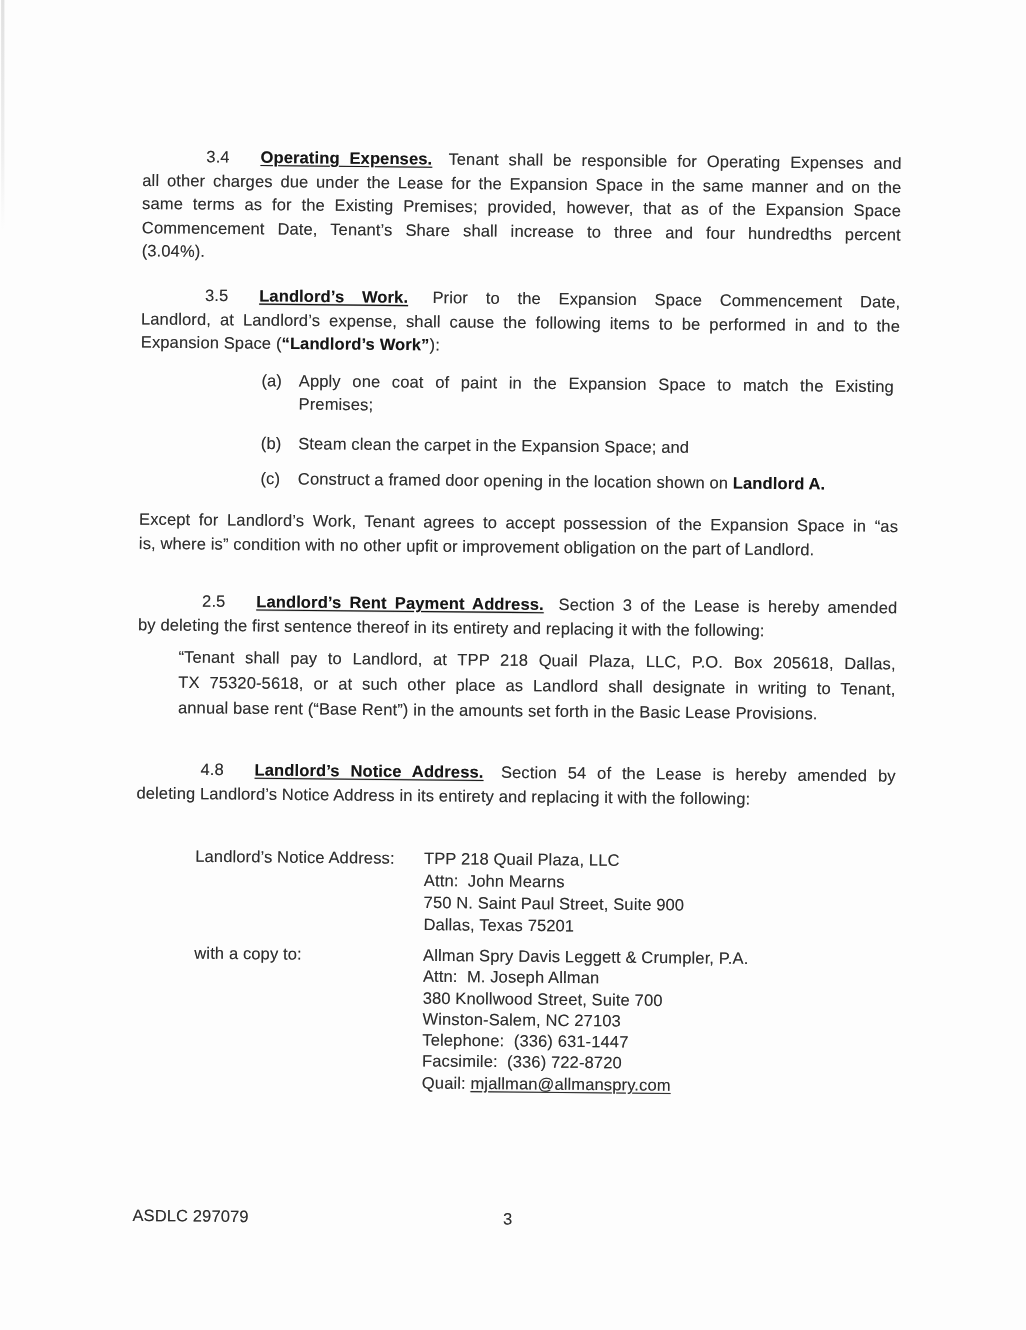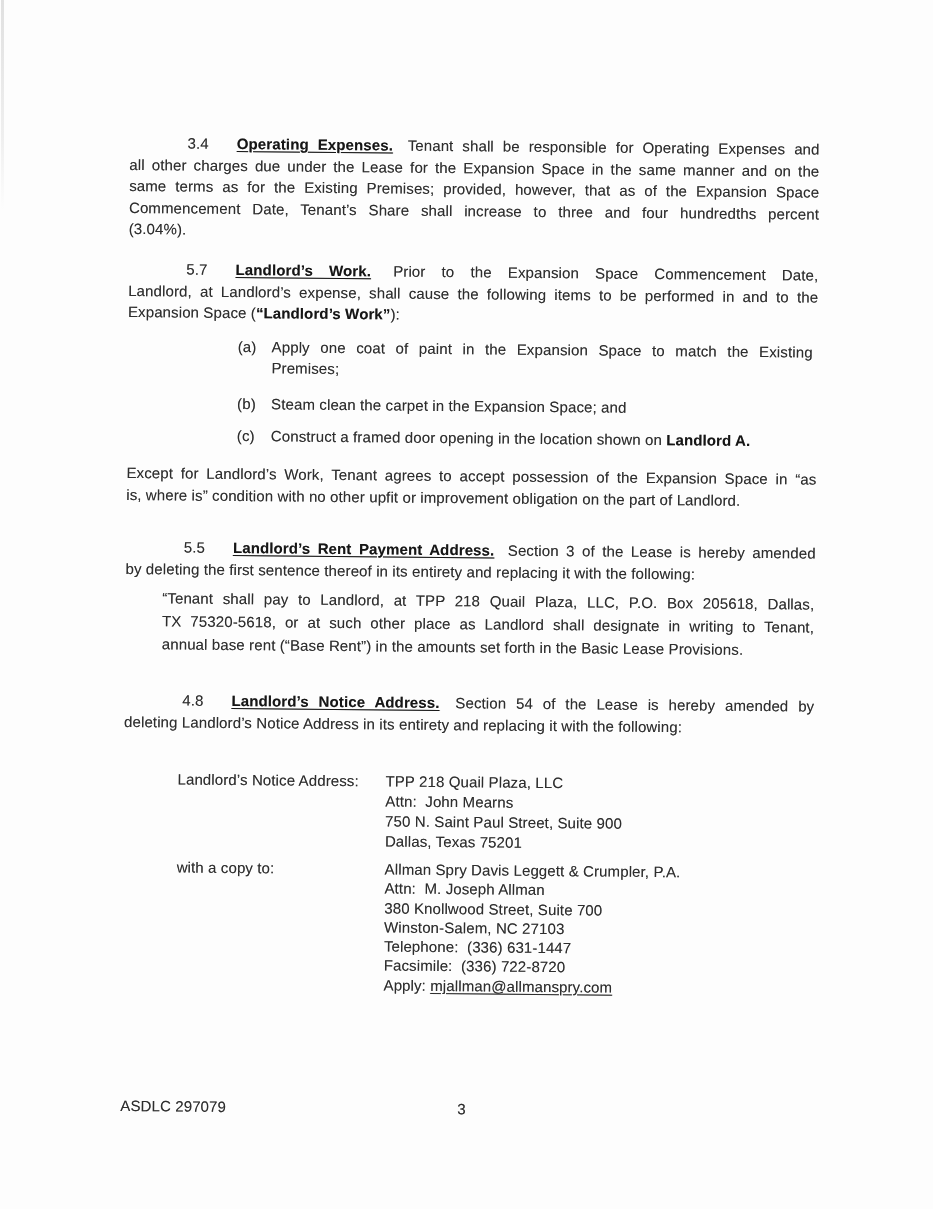--- a/index.html
+++ b/index.html
@@ -70,21 +70,21 @@
 
     <div class="block" style="top:132px">
       <div class="l j ind"><span>3.4</span><span class="tab"></span><span class="hd">Operating Expenses.</span> <span>Tenant shall be responsible for Operating Expenses and</span></div>
       <div class="l j">all other charges due under the Lease for the Expansion Space in the same manner and on the</div>
       <div class="l j">same terms as for the Existing Premises; provided, however, that as of the Expansion Space</div>
       <div class="l j">Commencement Date, Tenant’s Share shall increase to three and four hundredths percent</div>
       <div class="l">(3.04%).</div>
     </div>
 
     <div class="block" style="top:258px">
-      <div class="l j ind"><span>5.7</span><span class="tab"></span><span class="hd">Landlord’s Work.</span> <span>Prior to the Expansion Space Commencement Date,</span></div>
+      <div class="l j ind"><span>3.5</span><span class="tab"></span><span class="hd">Landlord’s Work.</span> <span>Prior to the Expansion Space Commencement Date,</span></div>
       <div class="l j">Landlord, at Landlord’s expense, shall cause the following items to be performed in and to the</div>
       <div class="l"><span>Expansion Space (</span><span class="b">“Landlord’s Work”</span><span>):</span></div>
     </div>
 
     <div class="block item" style="top:335px">
       <span class="marker">(a)</span>
       <div class="itext">
         <div class="l21 j">Apply one coat of paint in the Expansion Space to match the Existing</div>
         <div class="l21">Premises;</div>
       </div>
@@ -103,21 +103,21 @@
         <div class="l21"><span>Construct a framed door opening in the location shown on </span><span class="b">Landlord A.</span></div>
       </div>
     </div>
 
     <div class="block" style="top:462px">
       <div class="l j">Except for Landlord’s Work, Tenant agrees to accept possession of the Expansion Space in “as</div>
       <div class="l">is, where is” condition with no other upfit or improvement obligation on the part of Landlord.</div>
     </div>
 
     <div class="block" style="top:536px">
-      <div class="l22 j ind"><span>5.5</span><span class="tab"></span><span class="hd">Landlord’s Rent Payment Address.</span> <span>Section 3 of the Lease is hereby amended</span></div>
+      <div class="l22 j ind"><span>2.5</span><span class="tab"></span><span class="hd">Landlord’s Rent Payment Address.</span> <span>Section 3 of the Lease is hereby amended</span></div>
       <div class="l22">by deleting the first sentence thereof in its entirety and replacing it with the following:</div>
     </div>
 
     <div class="block quote" style="top:586px">
       <div class="l23 j">“Tenant shall pay to Landlord, at TPP 218 Quail Plaza, LLC, P.O. Box 205618, Dallas,</div>
       <div class="l23 j">TX 75320-5618, or at such other place as Landlord shall designate in writing to Tenant,</div>
       <div class="l23">annual base rent (“Base Rent”) in the amounts set forth in the Basic Lease Provisions.</div>
     </div>
 
     <div class="block" style="top:689px">
@@ -137,21 +137,21 @@
 
     <div class="block addr" style="top:857px">
       <span class="alabel lh19">with a copy to:</span>
       <div class="alines">
         <div class="al19">Allman Spry Davis Leggett &amp; Crumpler, P.A.</div>
         <div class="al19">Attn:  M. Joseph Allman</div>
         <div class="al19">380 Knollwood Street, Suite 700</div>
         <div class="al19">Winston-Salem, NC 27103</div>
         <div class="al19">Telephone:  (336) 631-1447</div>
         <div class="al19">Facsimile:  (336) 722-8720</div>
-        <div class="al19"><span>Apply: </span><span class="email">mjallman@allmanspry.com</span></div>
+        <div class="al19"><span>Quail: </span><span class="email">mjallman@allmanspry.com</span></div>
       </div>
     </div>
 
     <div class="block footer">
       <span class="fref">ASDLC 297079</span>
       <span class="fpage">3</span>
     </div>
 
   </div>
 </div>

